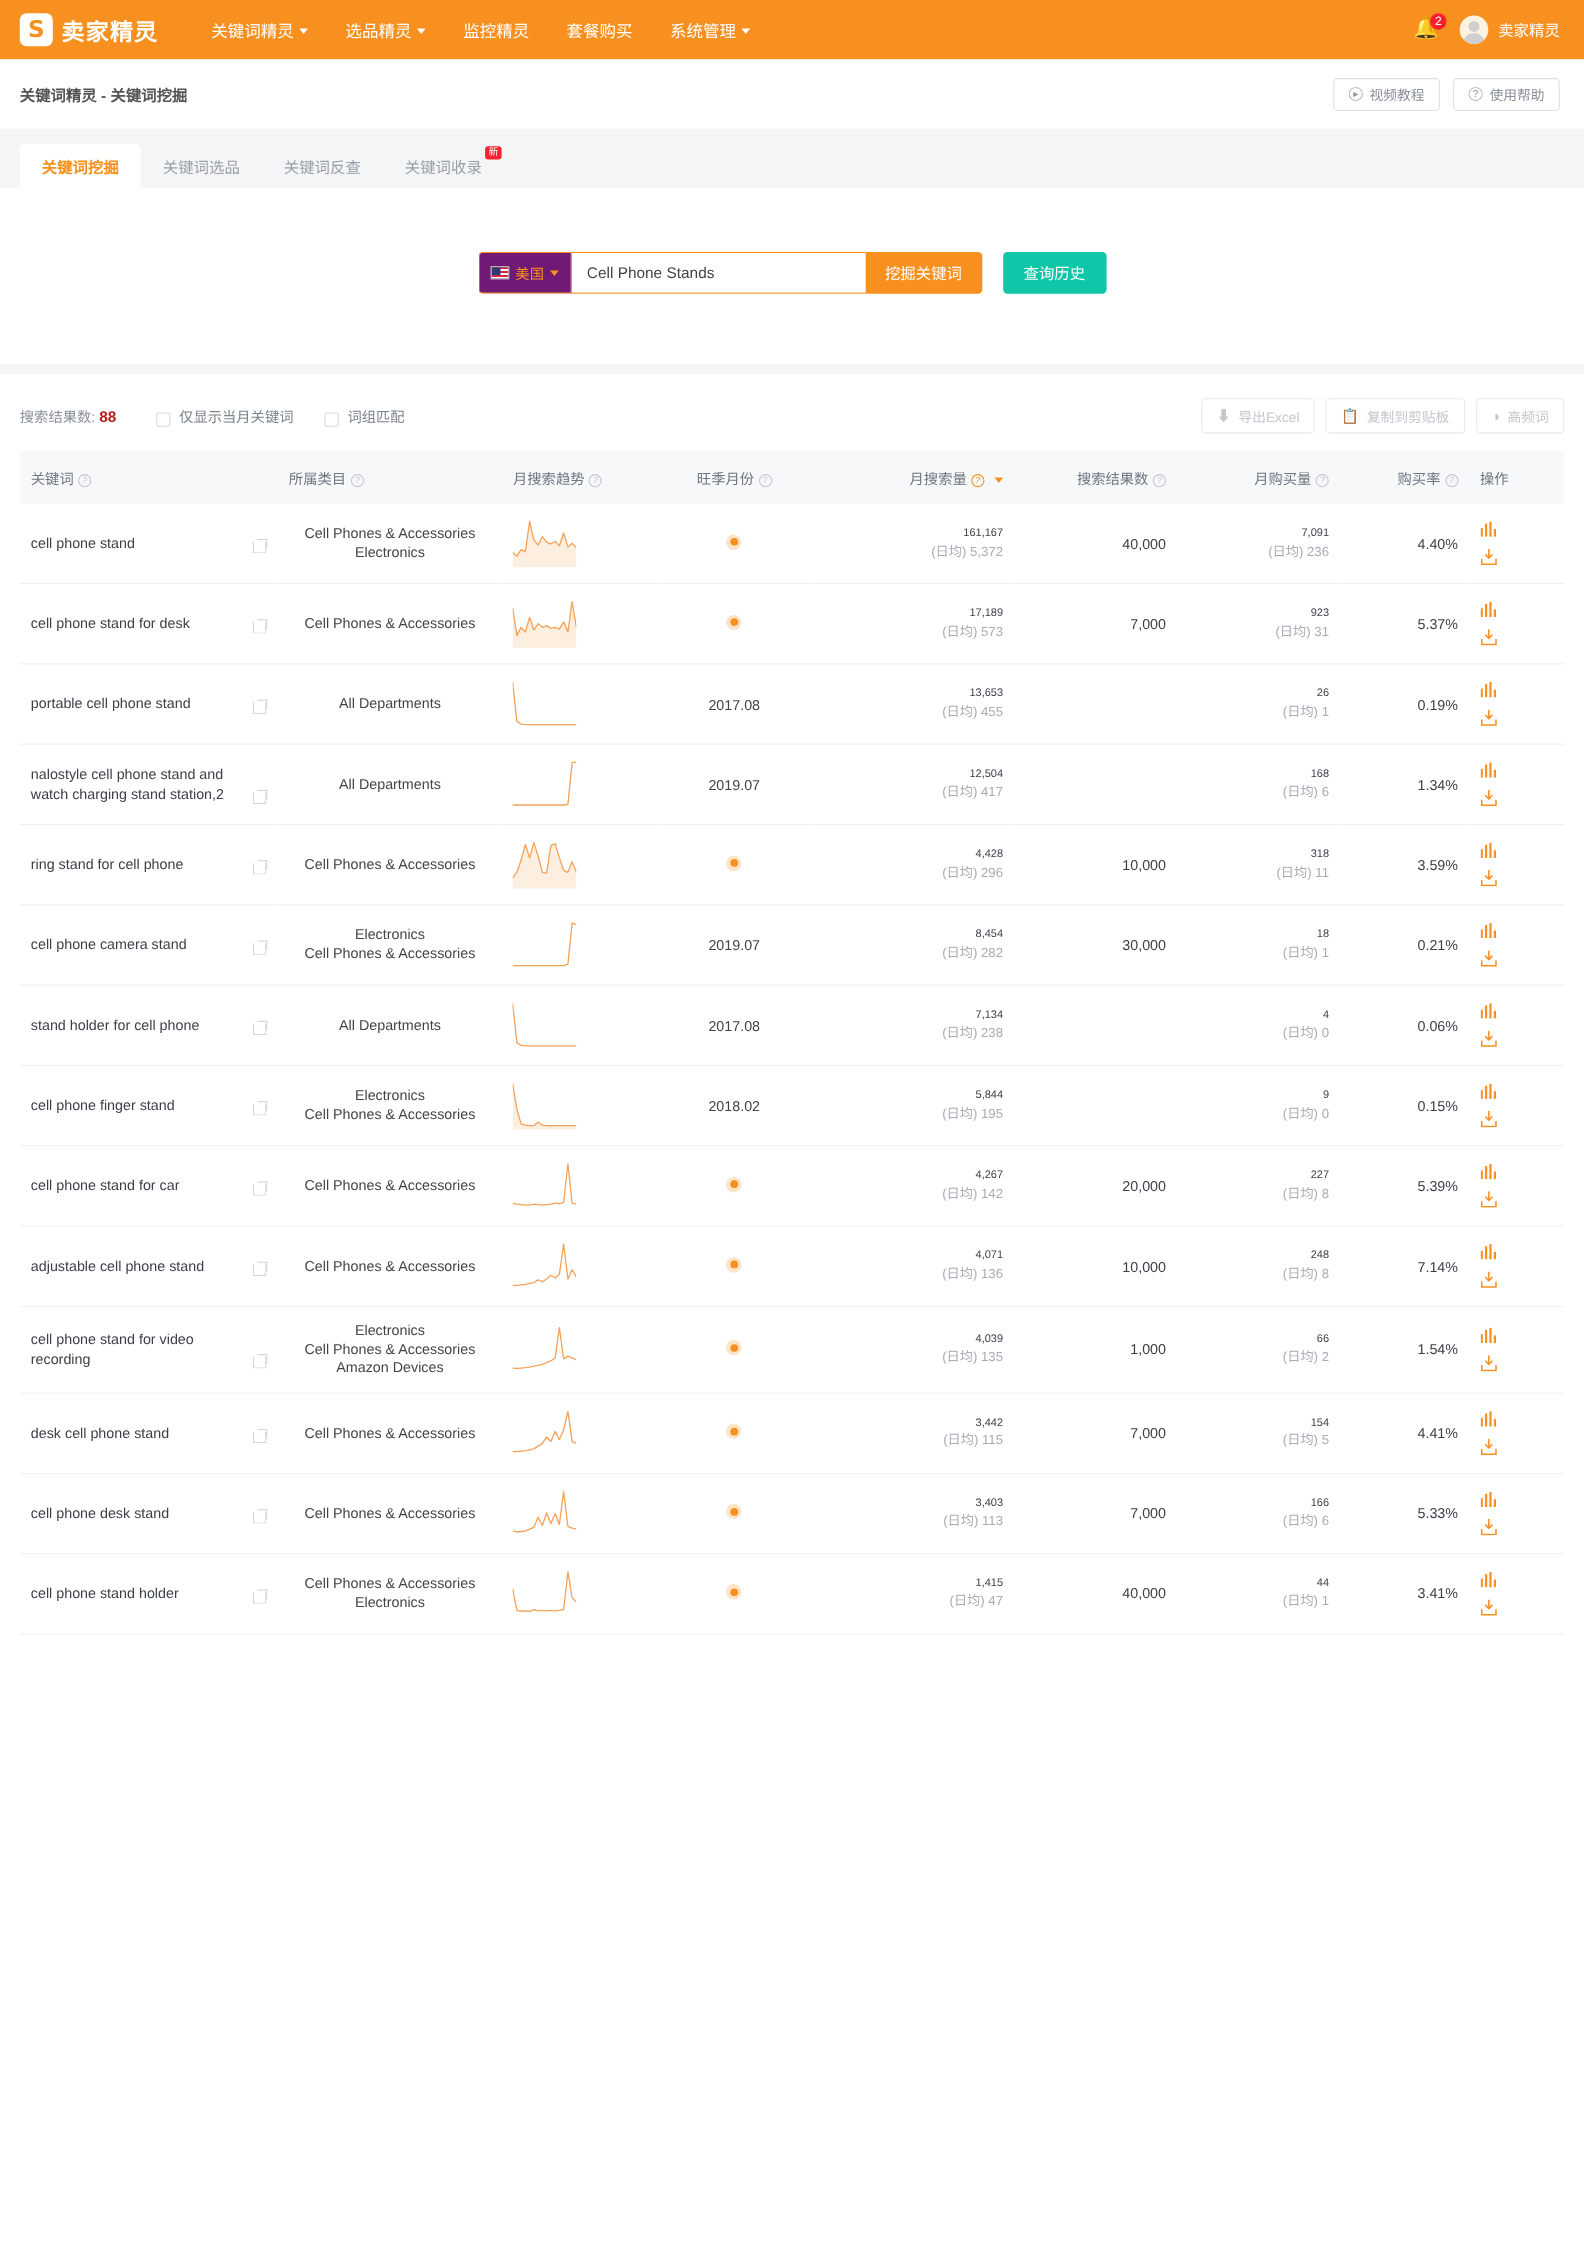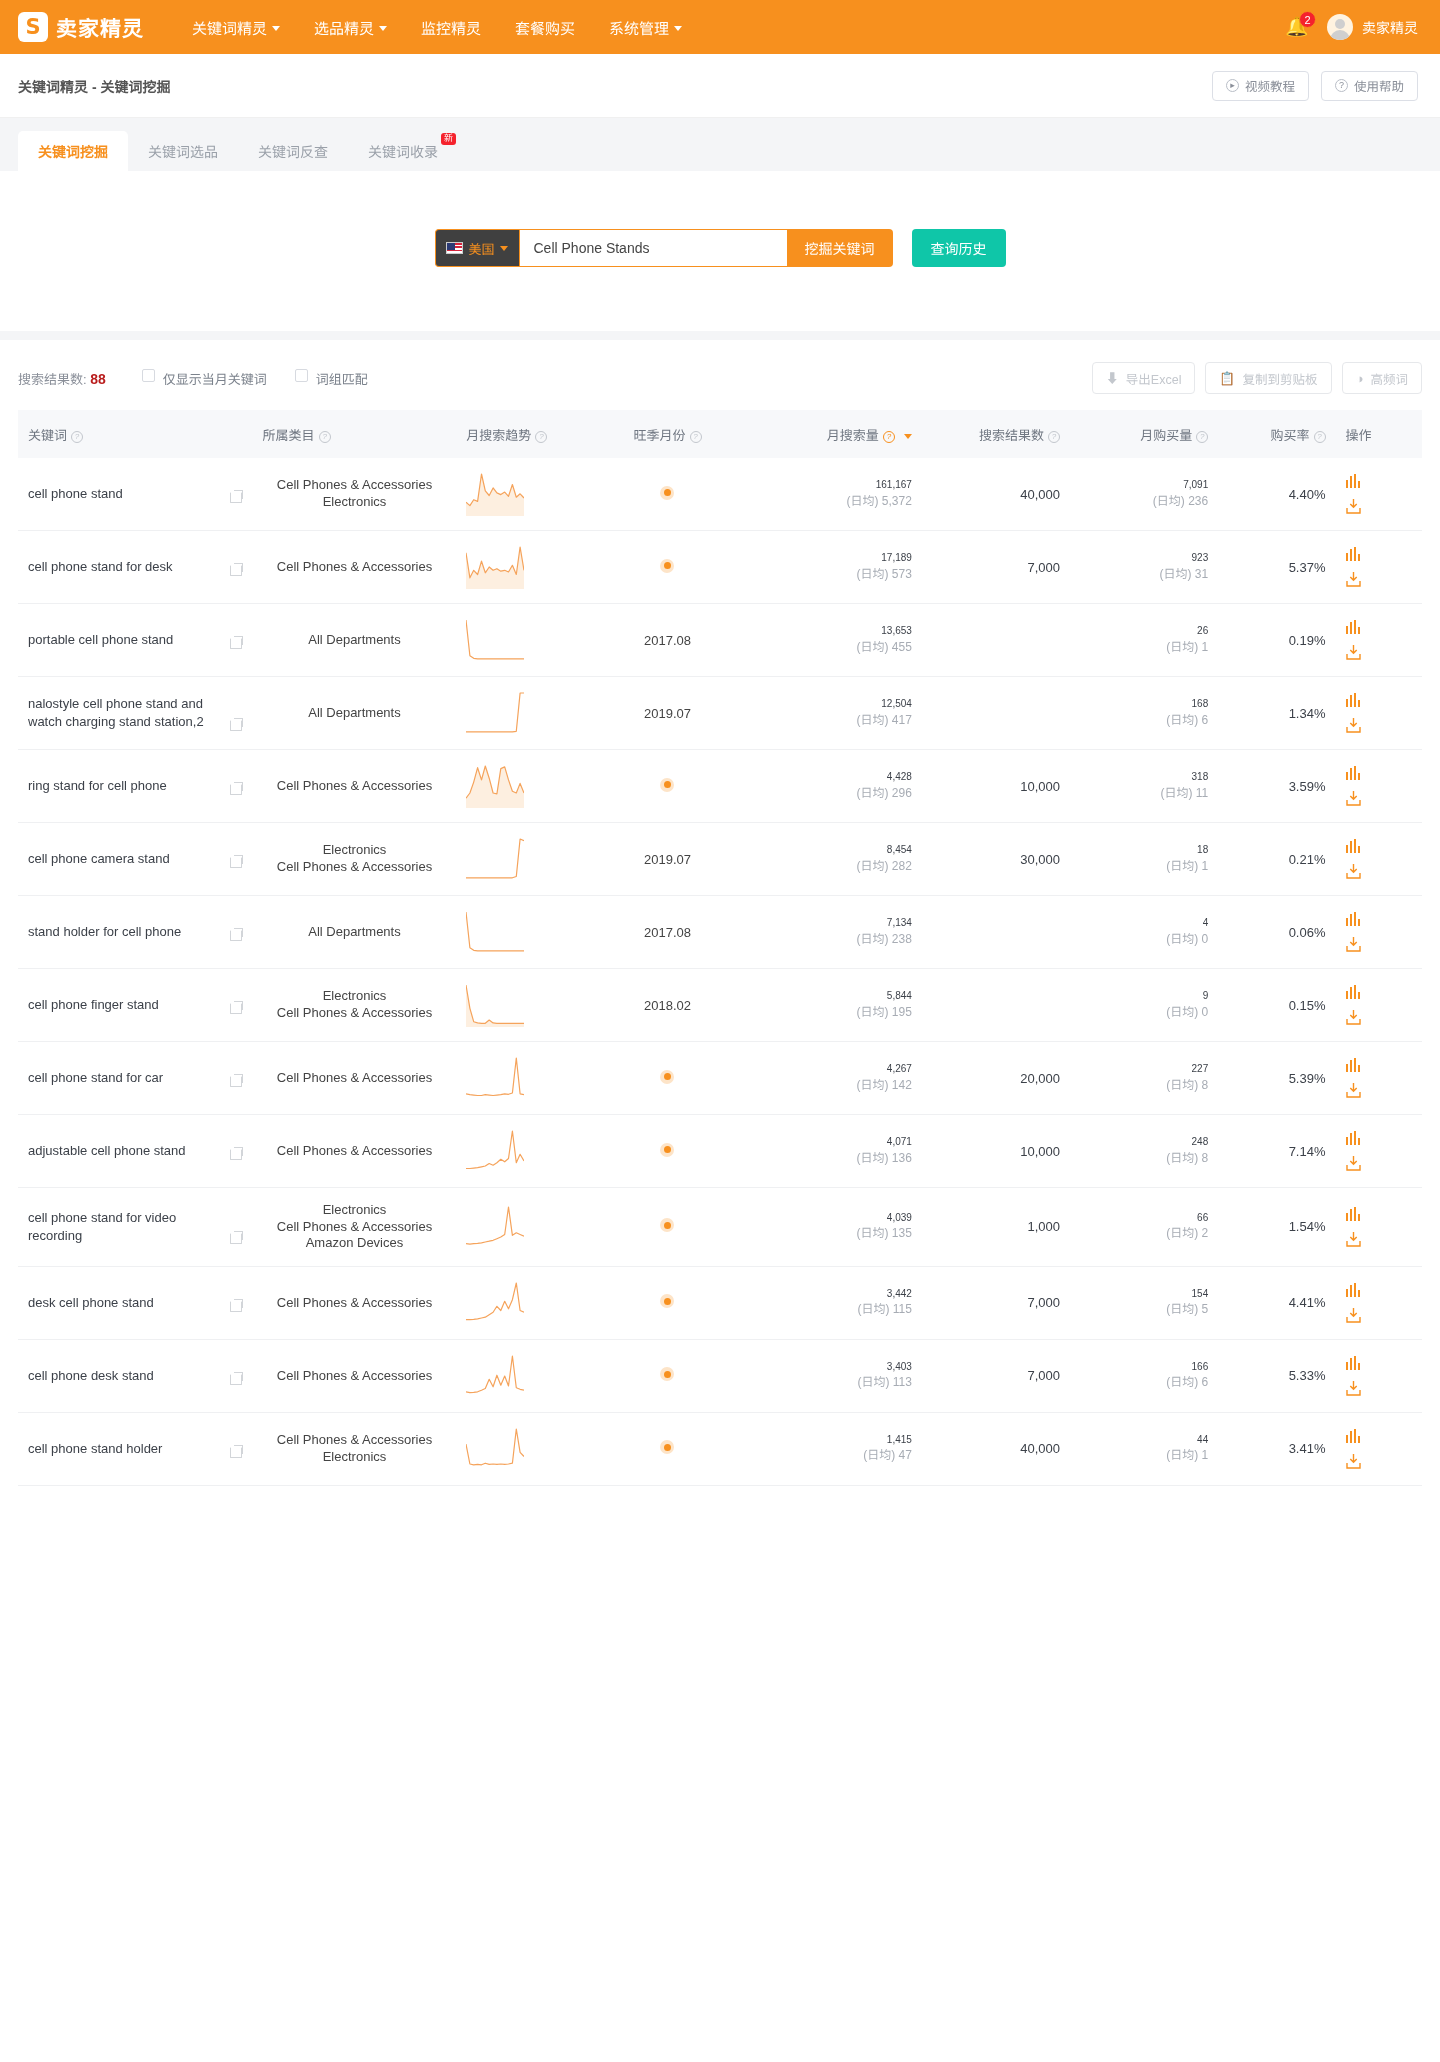--- a/index.html
+++ b/index.html
@@ -111,21 +111,21 @@
 
   
   .search-panel {
     background: #fff; padding: 58px 0 64px;
     display: flex; justify-content: center; align-items: flex-start;
     border-bottom: 9px solid #F4F5F7;
   }
   .search-group { display: flex; align-items: stretch; }
   .country-select {
     width: 84px; height: 38px; border: 1px solid #F7901E; border-right: none;
-    border-radius: 4px 0 0 4px; background: #404040;
+    border-radius: 4px 0 0 4px; background: #701a75;
     display: flex; align-items: center; justify-content: center; gap: 5px;
     color: #F7901E; font-size: 13px; cursor: pointer;
   }
   .flag {
     width: 17px; height: 12px; position: relative; overflow: hidden;
     background: repeating-linear-gradient(to bottom,
       #D7243C 0 1.7px, #fff 1.7px 3.4px);
     border: 0.5px solid #ccc;
   }
   .flag::before {
@@ -157,21 +157,21 @@
   }
 
   
   .results-bar {
     display: flex; align-items: center;
     padding: 22px 18px 16px; background: #fff;
   }
   .result-count { font-size: 13px; color: #8a8f99; margin-right: 36px; }
   .result-count b { color: #b91c1c; font-size: 14px; }
   .chk-label {
-    display: flex; align-items: flex-start; gap: 8px;
+    display: flex; align-items: flex-end; gap: 8px;
     font-size: 13px; color: #7b828c; margin-right: 28px; cursor: pointer;
   }
   .chk-box {
     width: 13px; height: 13px; border: 1px solid #d7dae0;
     border-radius: 2px; background: #fff; display: inline-block;
   }
   .toolbar-right { margin-left: auto; display: flex; gap: 10px; }
   .tb-btn {
     height: 32px; padding: 0 13px; border: 1px solid #e6e8eb; border-radius: 4px;
     background: #fff; color: #c3c7cd; font-size: 12.5px;

